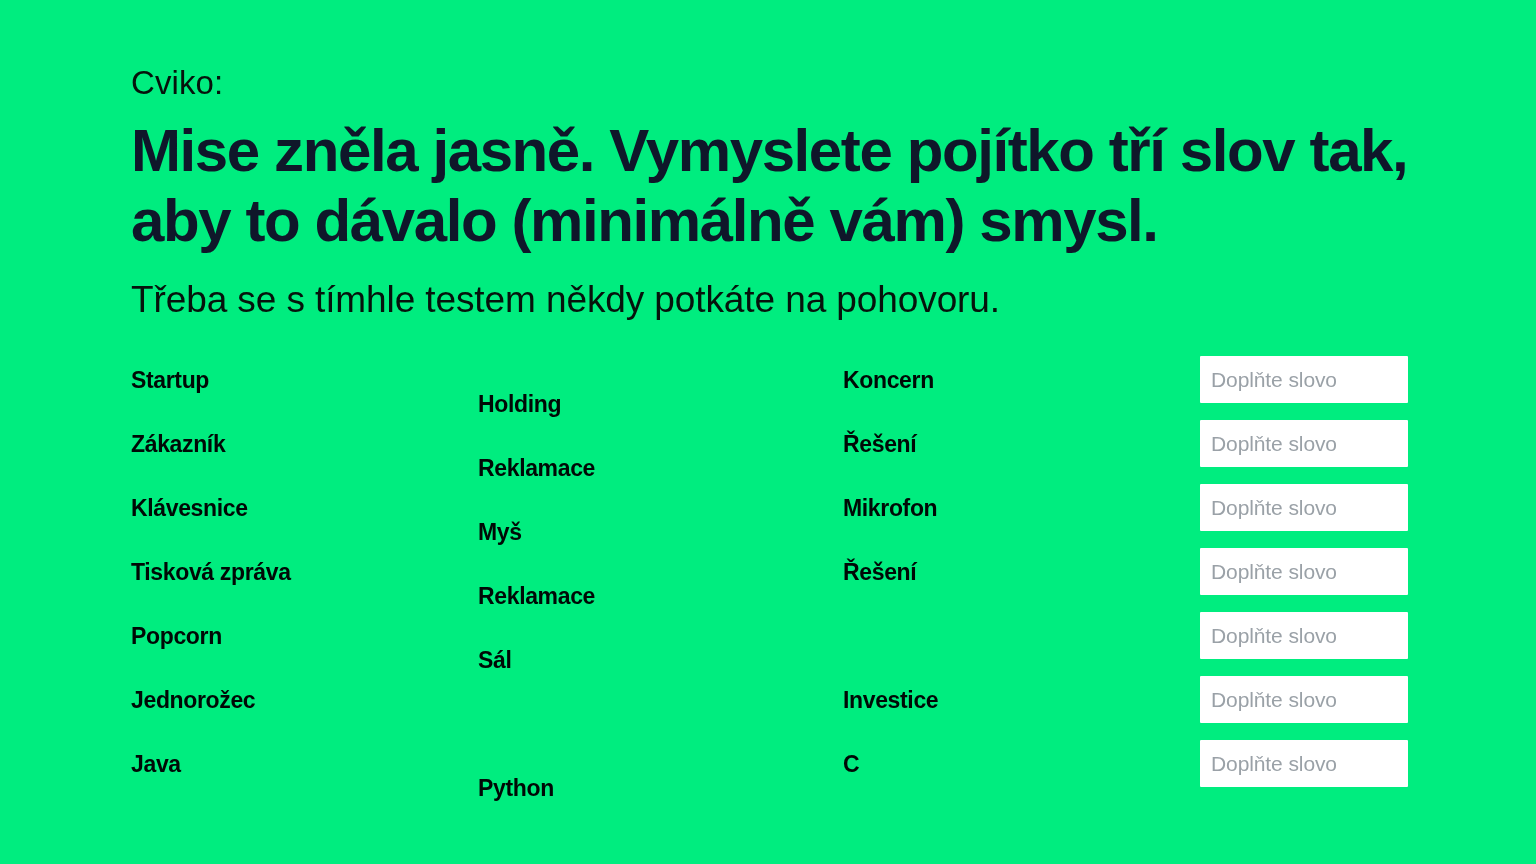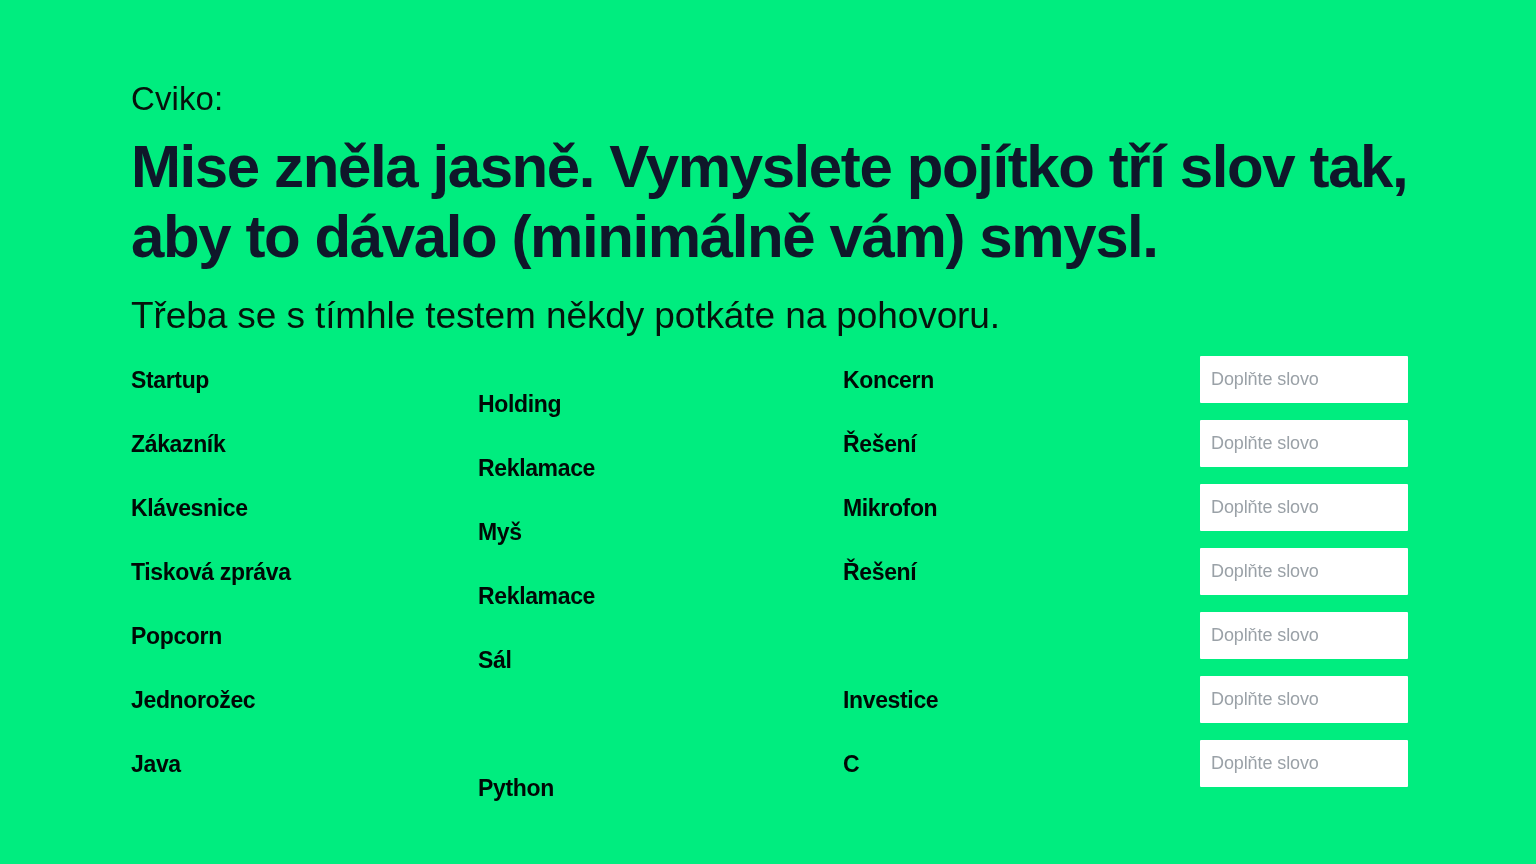--- a/index.html
+++ b/index.html
@@ -31,21 +31,21 @@
     top: 64px;
     width: 1290px;
   }
 
   .eyebrow {
     font-size: 33px;
     font-weight: 400;
     line-height: 1.15;
     color: #06130C;
     letter-spacing: 0.1px;
-    margin: 16px 0 14px 0;
+    margin: 0 0 14px 0;
     white-space: nowrap;
   }
 
   .headline {
     font-size: 60px;
     font-weight: 700;
     line-height: 1.17;
     color: #0f172a;
     letter-spacing: -1.4px;
     margin: 0;
@@ -99,21 +99,21 @@
     width: 208px;
     height: 47px;
     background: #FFFFFF;
     border: 0;
     border-radius: 1px;
     box-sizing: border-box;
     display: flex;
     align-items: center;
     padding: 0 11px;
     font-family: "Liberation Sans", sans-serif;
-    font-size: 18px;
+    font-size: 21px;
     font-weight: 400;
     color: #9AA1A7;
     letter-spacing: -0.1px;
     outline: none;
     cursor: text;
     overflow: hidden;
   }
   .answer::placeholder {
     color: #9AA1A7;
     opacity: 1;

